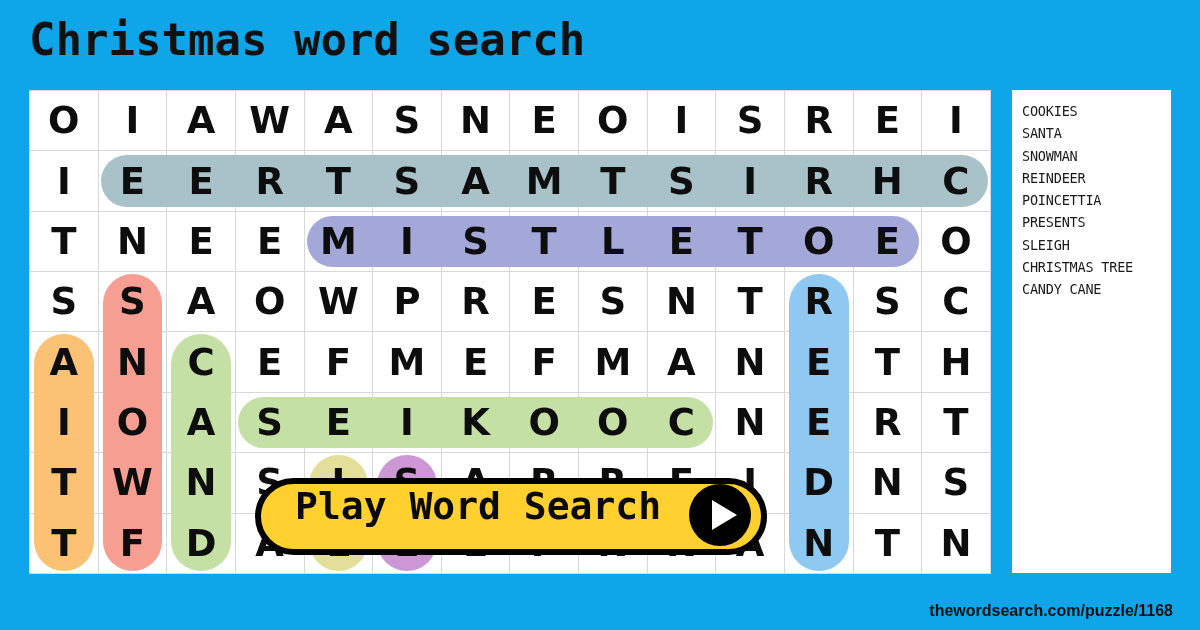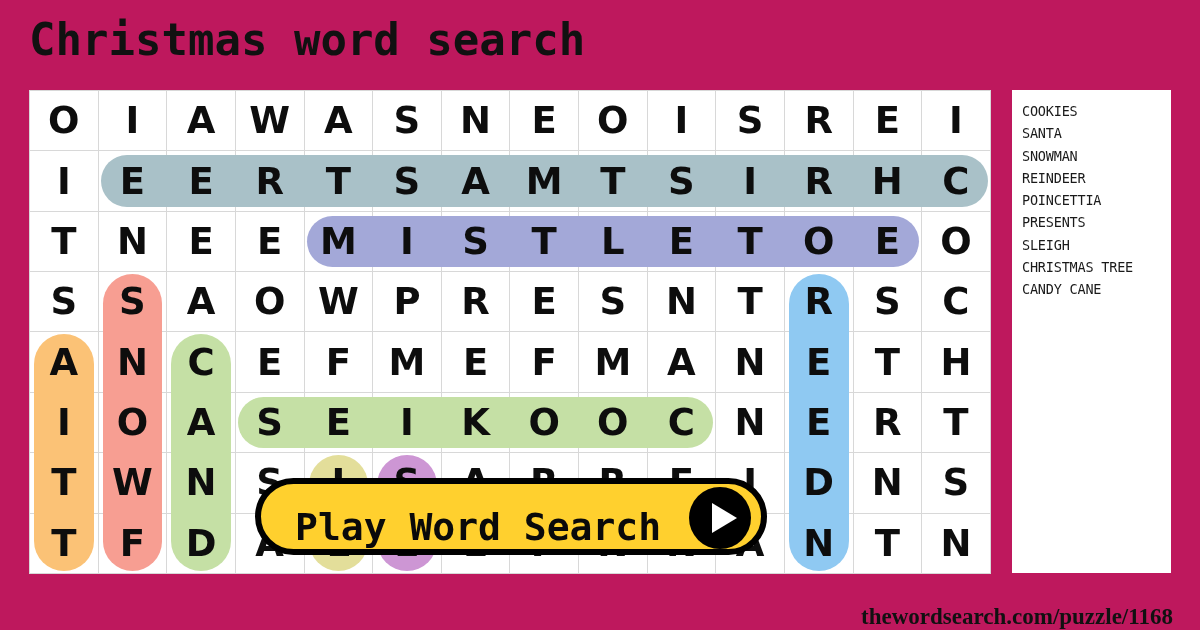--- a/index.html
+++ b/index.html
@@ -5,21 +5,21 @@
   * { box-sizing: border-box; margin: 0; padding: 0; }
   html, body {
     width: 1200px; height: 630px;
     overflow: hidden;
     background: #9ed6d3;
     font-family: "DejaVu Sans Mono", monospace;
   }
   #page {
     position: relative;
     width: 1200px; height: 630px;
-    background: #be185d;
+    background: #0ea5e9;
   }
 
   
   #title {
     position: absolute;
     left: 29px; top: 14px;
     font-family: "DejaVu Sans Mono", monospace;
     font-size: 44px;
     font-weight: bold;
     color: #111111;
@@ -92,21 +92,21 @@
 
   
   #play-btn {
     position: absolute;
     left: 255px; top: 478px;
     width: 512px; height: 77px;
     background: #ffd02e;
     border: 6px solid #000000;
     border-radius: 42px;
     display: flex;
-    align-items: flex-end;
+    align-items: flex-start;
     justify-content: space-between;
     padding: 0 8px 0 34px;
     z-index: 20;
     cursor: pointer;
   }
   #play-label {
     font-family: "DejaVu Sans Mono", monospace;
     font-size: 38px;
     font-weight: bold;
     color: #0a0a0a;
@@ -127,23 +127,23 @@
     width: 0; height: 0;
     border-left: 25px solid #ffffff;
     border-top: 15px solid transparent;
     border-bottom: 15px solid transparent;
     margin-left: 8px;
   }
 
   
   #footer {
     position: absolute;
-    right: 27px; bottom: 0;
-    font-family: Liberation Serif, serif;
-    font-size: 23px;
+    right: 27px; bottom: 10px;
+    font-family: Liberation Sans, sans-serif;
+    font-size: 16px;
     font-weight: bold;
     color: #111111;
     white-space: nowrap;
   }
 </style>
 </head>
 <body>
 
 <div id="page">
 

